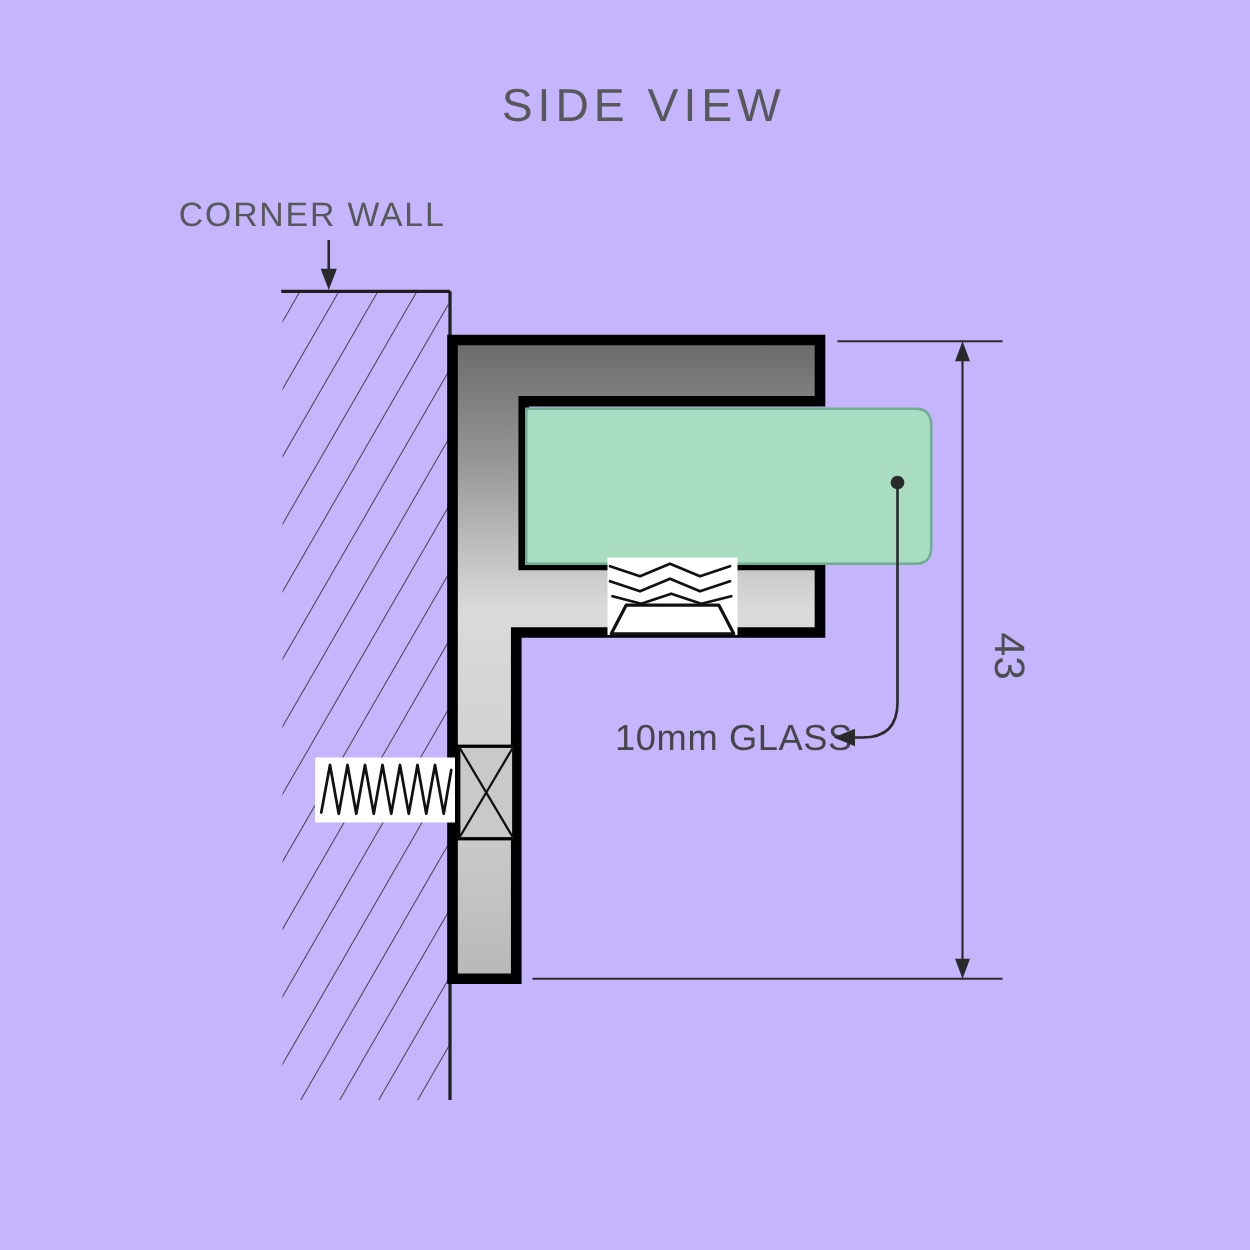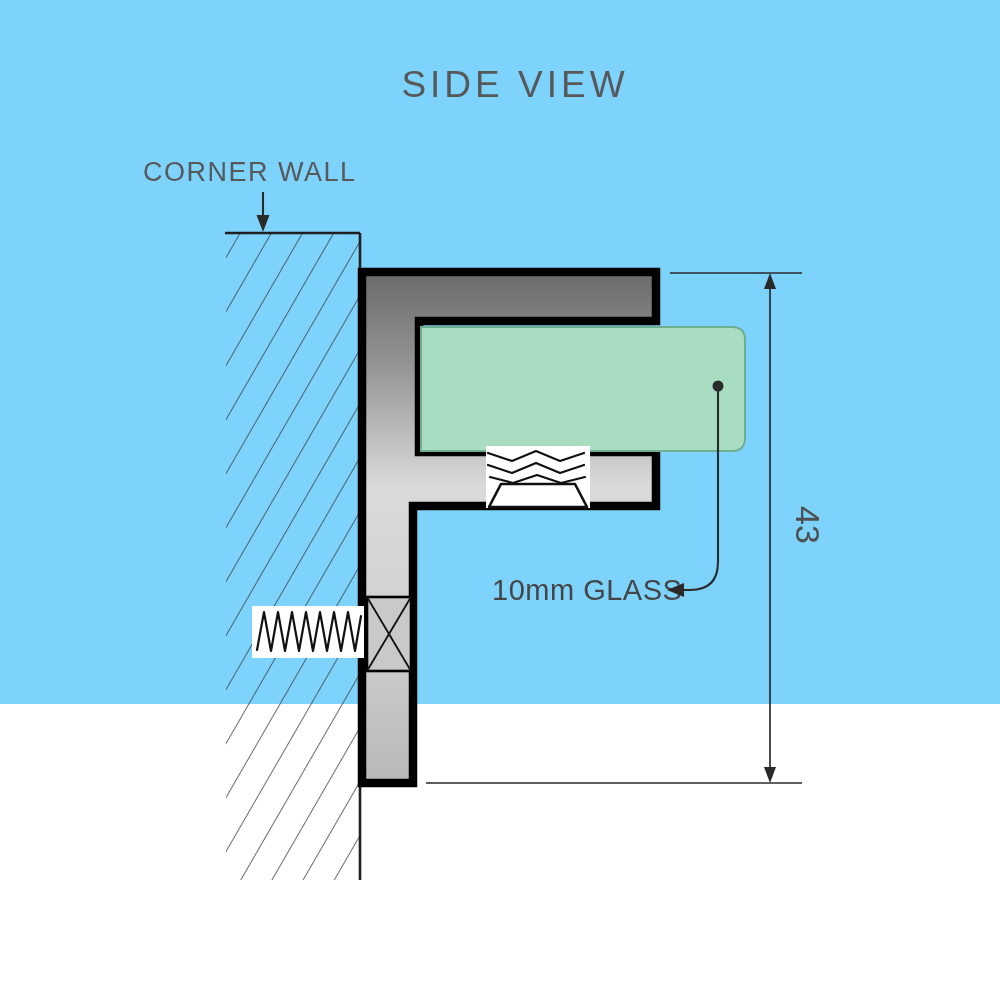--- a/index.html
+++ b/index.html
@@ -1,17 +1,17 @@
 <!DOCTYPE html>
 <html style="--text: #57585a; --line: #2a2a2a; --outline: #000000; --glass-fill: #a8ddc2; --glass-stroke: #6fae90; --metal-dark: #6a6a6a; --metal-light: #dadada; --background: #ffffff;"><head>
 <meta charset="utf-8">
 <style>
   html,body{margin:0;padding:0;background:#fff;}
   body{width:1000px;height:1000px;overflow:hidden;}
-  .canvas{position:relative;width:1000px;height:704px;background:#7dd3fc;}
+  .canvas{position:relative;width:1000px;height:1000px;background:#c4b5fd;}
   svg{display:block;}
   text{font-family:"Liberation Sans", sans-serif;}
   .title-text{font-size:37px;letter-spacing:4px;fill:var(--text,#57585a);}
   .wall-label{font-size:27px;letter-spacing:1.5px;fill:var(--text,#57585a);}
   .glass-label{font-size:29px;letter-spacing:.5px;fill:#454547;}
   .dim-label{font-size:34px;fill:#4e4f51;}
   .thin-line{stroke:#2a2a2a;stroke-width:1.7;fill:none;}
   .wall-line{stroke:#1f1f1f;stroke-width:2.6;fill:none;}
   .callout-line{stroke:#2a2a2a;stroke-width:2.1;fill:none;}
   .arrow-fill{fill:#2a2a2a;stroke:none;}

